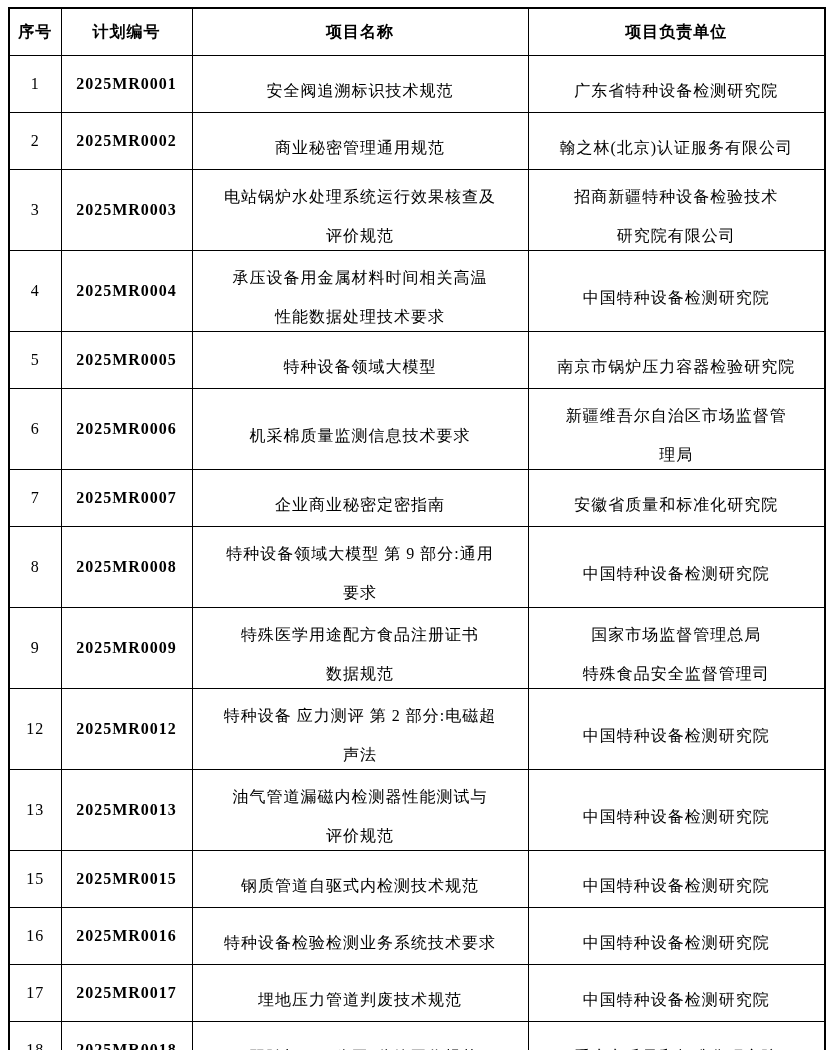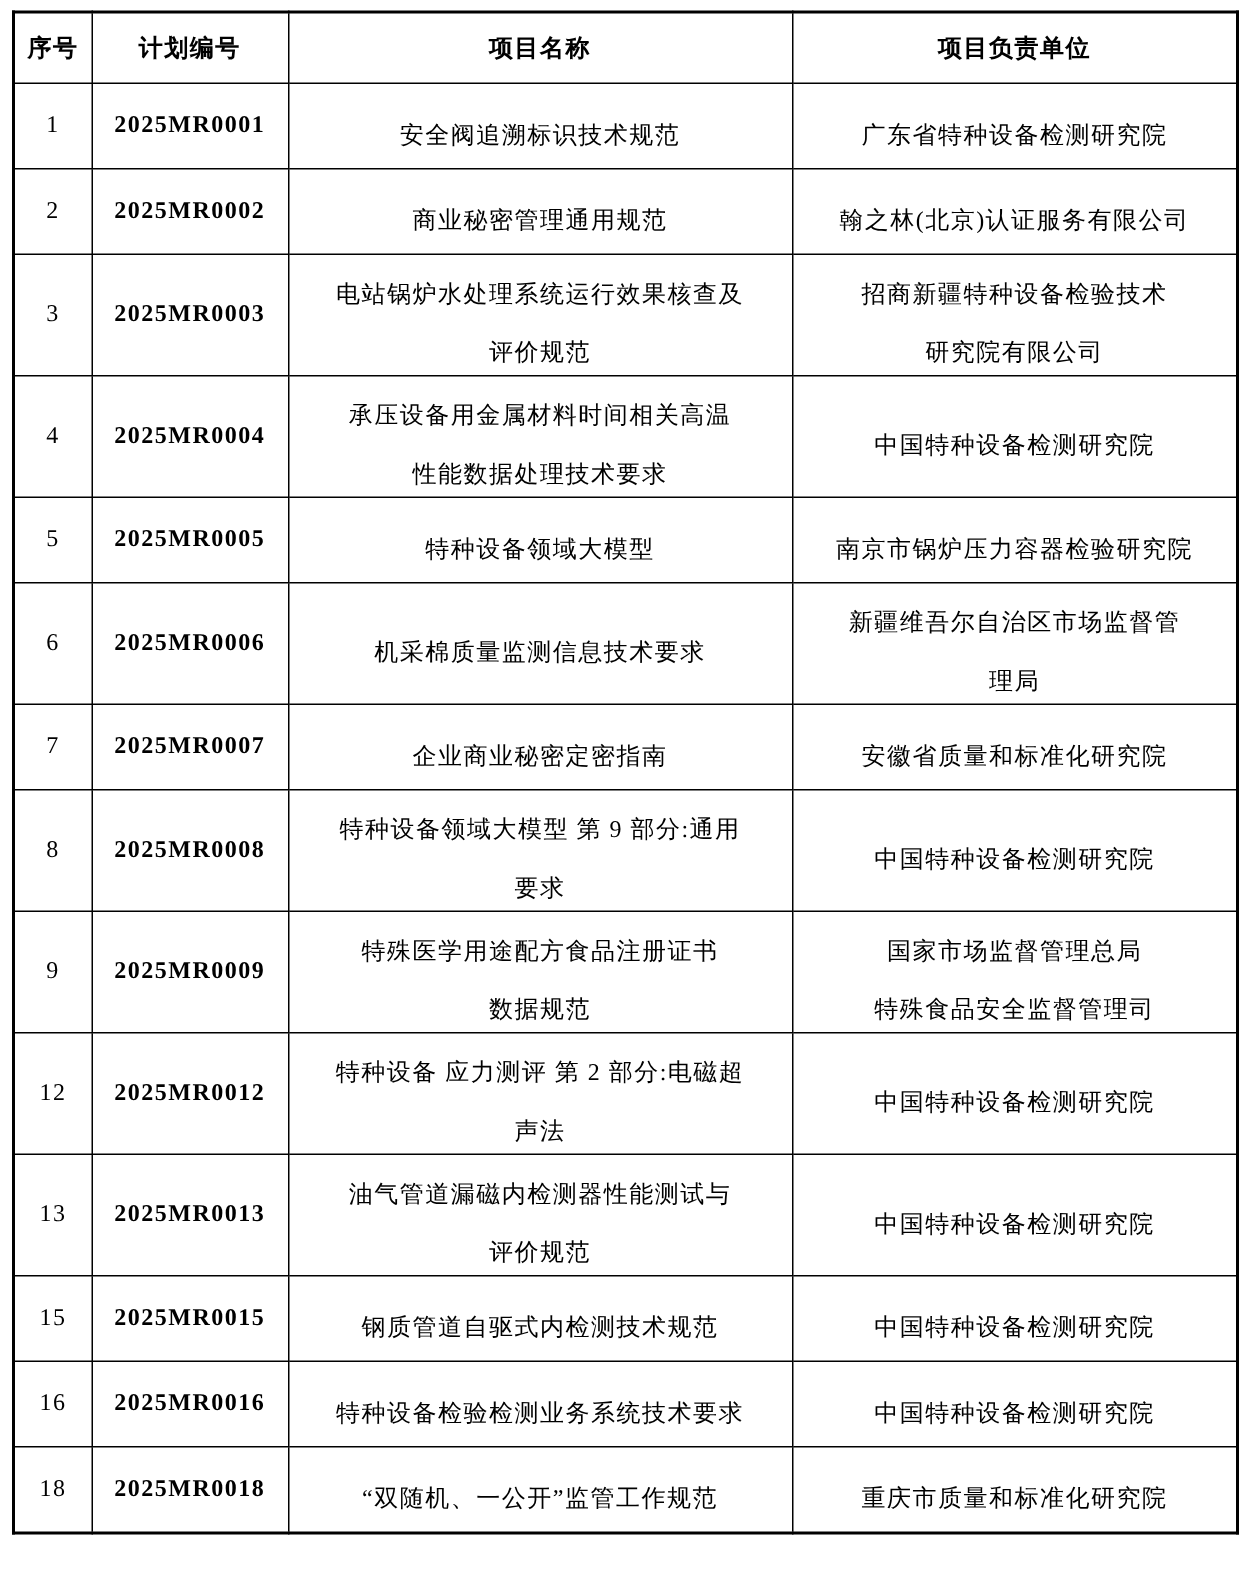--- a/index.html
+++ b/index.html
@@ -212,20 +212,30 @@
           <td class="cell-no">16</td>
           <td class="cell-plan">2025MR0016</td>
           <td class="cell-name">
             <span class="cell-line">特种设备检验检测业务系统技术要求</span>
           </td>
           <td class="cell-unit">
             <span class="cell-line">中国特种设备检测研究院</span>
           </td>
         </tr>
         <tr>
+          <td class="cell-no">17</td>
+          <td class="cell-plan">2025MR0017</td>
+          <td class="cell-name">
+            <span class="cell-line">埋地压力管道判废技术规范</span>
+          </td>
+          <td class="cell-unit">
+            <span class="cell-line">中国特种设备检测研究院</span>
+          </td>
+        </tr>
+        <tr>
           <td class="cell-no">18</td>
           <td class="cell-plan">2025MR0018</td>
           <td class="cell-name">
             <span class="cell-line">“双随机、一公开”监管工作规范</span>
           </td>
           <td class="cell-unit">
             <span class="cell-line">重庆市质量和标准化研究院</span>
           </td>
         </tr>
       </tbody>

